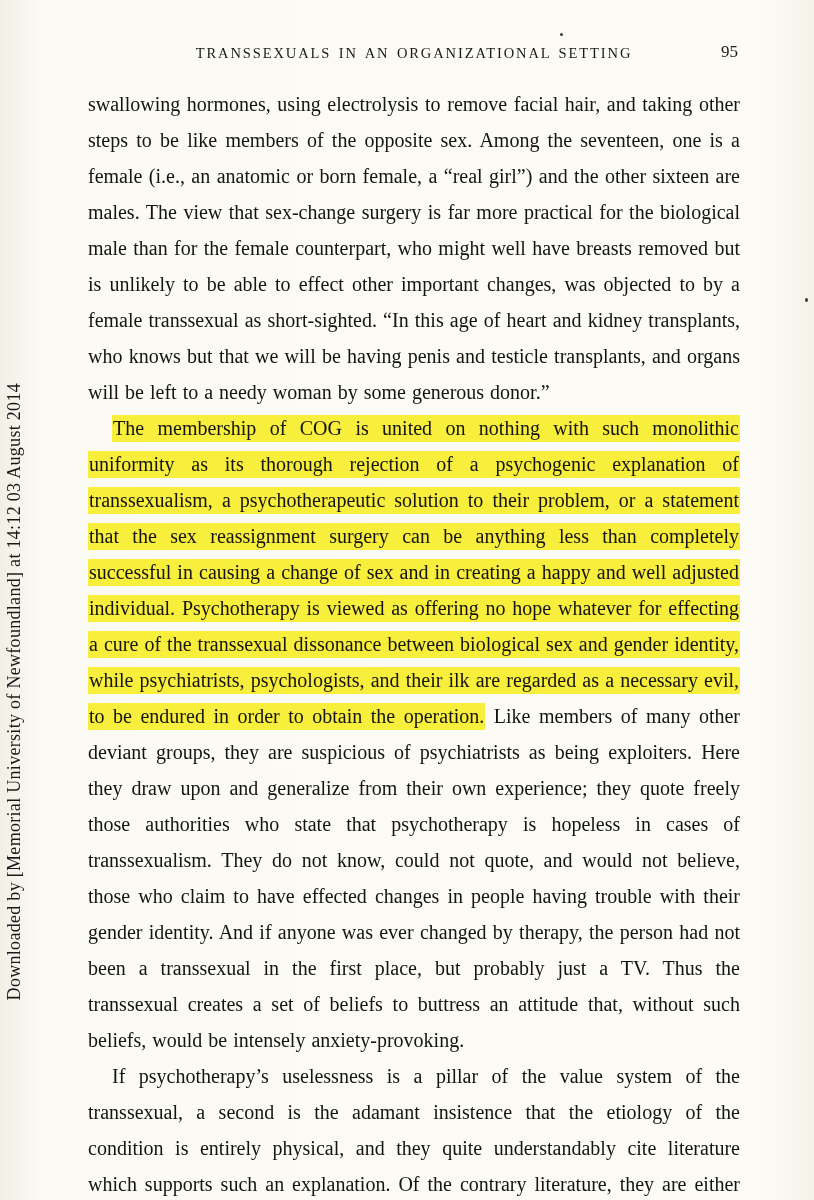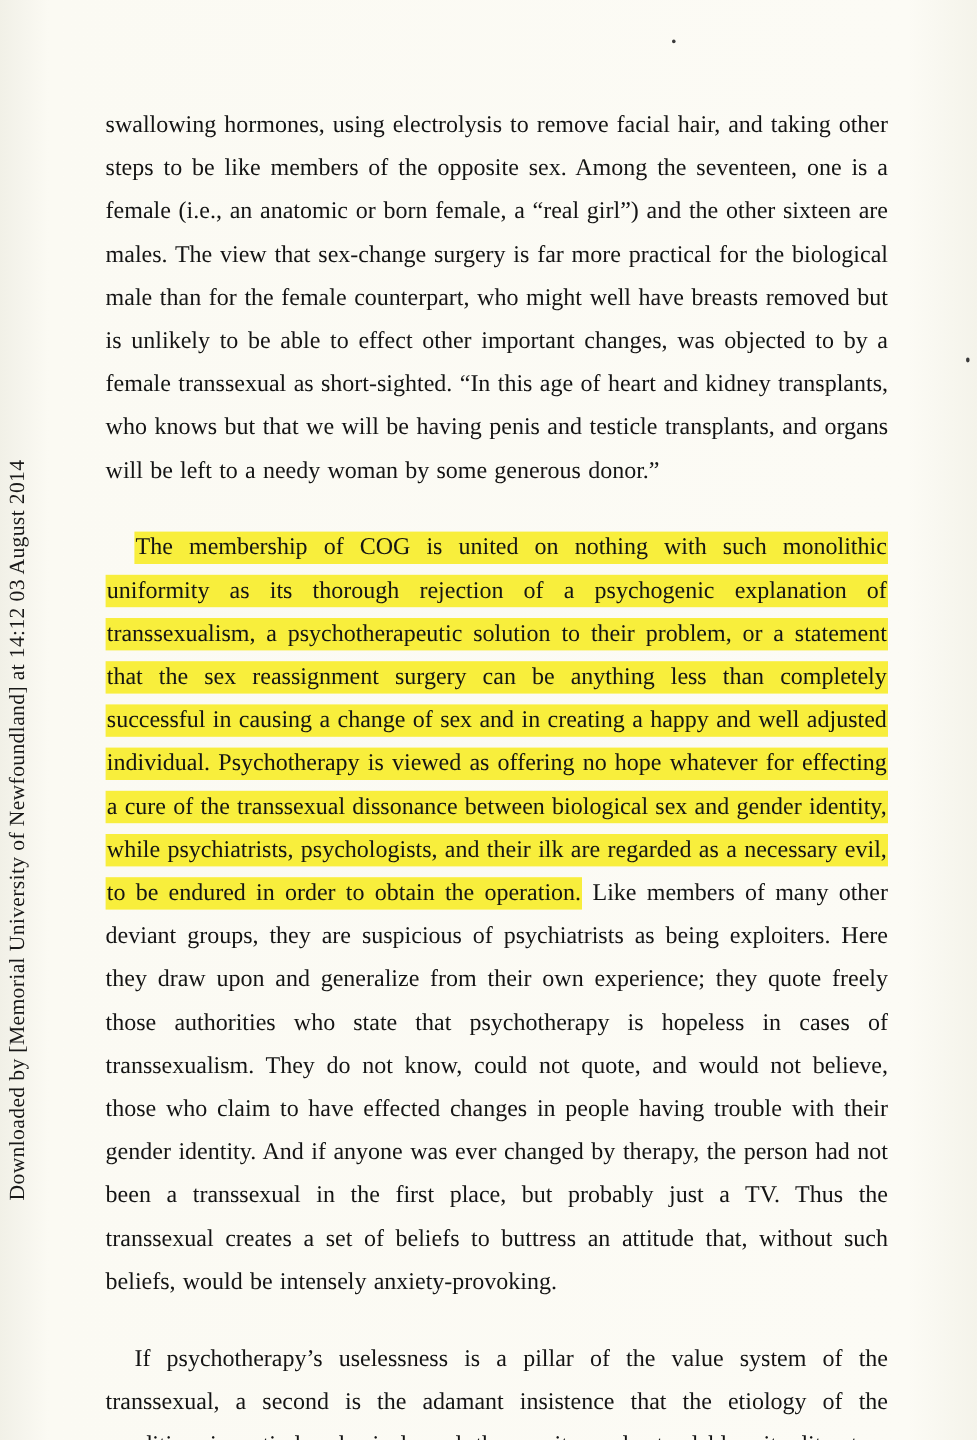--- a/index.html
+++ b/index.html
@@ -62,21 +62,21 @@
     left: 88px;
     top: 86px;
     width: 652px;
     font-size: 20px;
     line-height: 36px;
     text-align: justify;
     color: #141414;
     word-spacing: 1px;
   }
   .para { margin: 0; padding: 0; }
-  .para.indent { text-indent: 24px; margin-top: 28px; }
+  .para.indent { text-indent: 24px; }
 
   .highlight {
     background: #f8ee3c;
     padding: 2px 1px 3px 1px;
     -webkit-box-decoration-break: clone;
     box-decoration-break: clone;
   }
 
   
   .artifact {
@@ -87,20 +87,24 @@
   .artifact-1 { width: 3px; height: 3px; left: 560px; top: 33px; }
   .artifact-2 { width: 3px; height: 4px; left: 805px; top: 298px; }
 </style>
 </head>
 <body>
 
 <div class="paper">
 
   <div class="watermark">Downloaded by [Memorial University of Newfoundland] at 14:12 03 August 2014</div>
 
+  <header class="running-head">
+    <span class="head-title">TRANSSEXUALS IN AN ORGANIZATIONAL SETTING</span>
+    <span class="page-number">95</span>
+  </header>
 
   <main class="text-block">
     <p class="para">swallowing hormones, using electrolysis to remove facial hair, and taking other steps to be like members of the opposite sex. Among the seventeen, one is a female (i.e., an anatomic or born female, a “real girl”) and the other sixteen are males. The view that sex-change surgery is far more practical for the biological male than for the female counterpart, who might well have breasts removed but is unlikely to be able to effect other important changes, was objected to by a female transsexual as short-sighted. “In this age of heart and kidney transplants, who knows but that we will be having penis and testicle transplants, and organs will be left to a needy woman by some generous donor.”</p>
 
     <p class="para indent"><span class="highlight">The membership of COG is united on nothing with such monolithic uniformity as its thorough rejection of a psychogenic explanation of transsexualism, a psychotherapeutic solution to their problem, or a statement that the sex reassignment surgery can be anything less than completely successful in causing a change of sex and in creating a happy and well adjusted individual. Psychotherapy is viewed as offering no hope whatever for effecting a cure of the transsexual dissonance between biological sex and gender identity, while psychiatrists, psychologists, and their ilk are regarded as a necessary evil, to be endured in order to obtain the operation.</span><span> Like members of many other deviant groups, they are suspicious of psychiatrists as being exploiters. Here they draw upon and generalize from their own experience; they quote freely those authorities who state that psychotherapy is hopeless in cases of transsexualism. They do not know, could not quote, and would not believe, those who claim to have effected changes in people having trouble with their gender identity. And if anyone was ever changed by therapy, the person had not been a transsexual in the first place, but probably just a TV. Thus the transsexual creates a set of beliefs to buttress an attitude that, without such beliefs, would be intensely anxiety-provoking.</span></p>
 
     <p class="para indent">If psychotherapy’s uselessness is a pillar of the value system of the transsexual, a second is the adamant insistence that the etiology of the condition is entirely physical, and they quite understandably cite literature which supports such an explanation. Of the contrary literature, they are either unaware, or readily able to dismiss the stuff as being the scribblings of the ignorant. Paramount among the works</p>
   </main>
 
   <span class="artifact artifact-1"></span>

